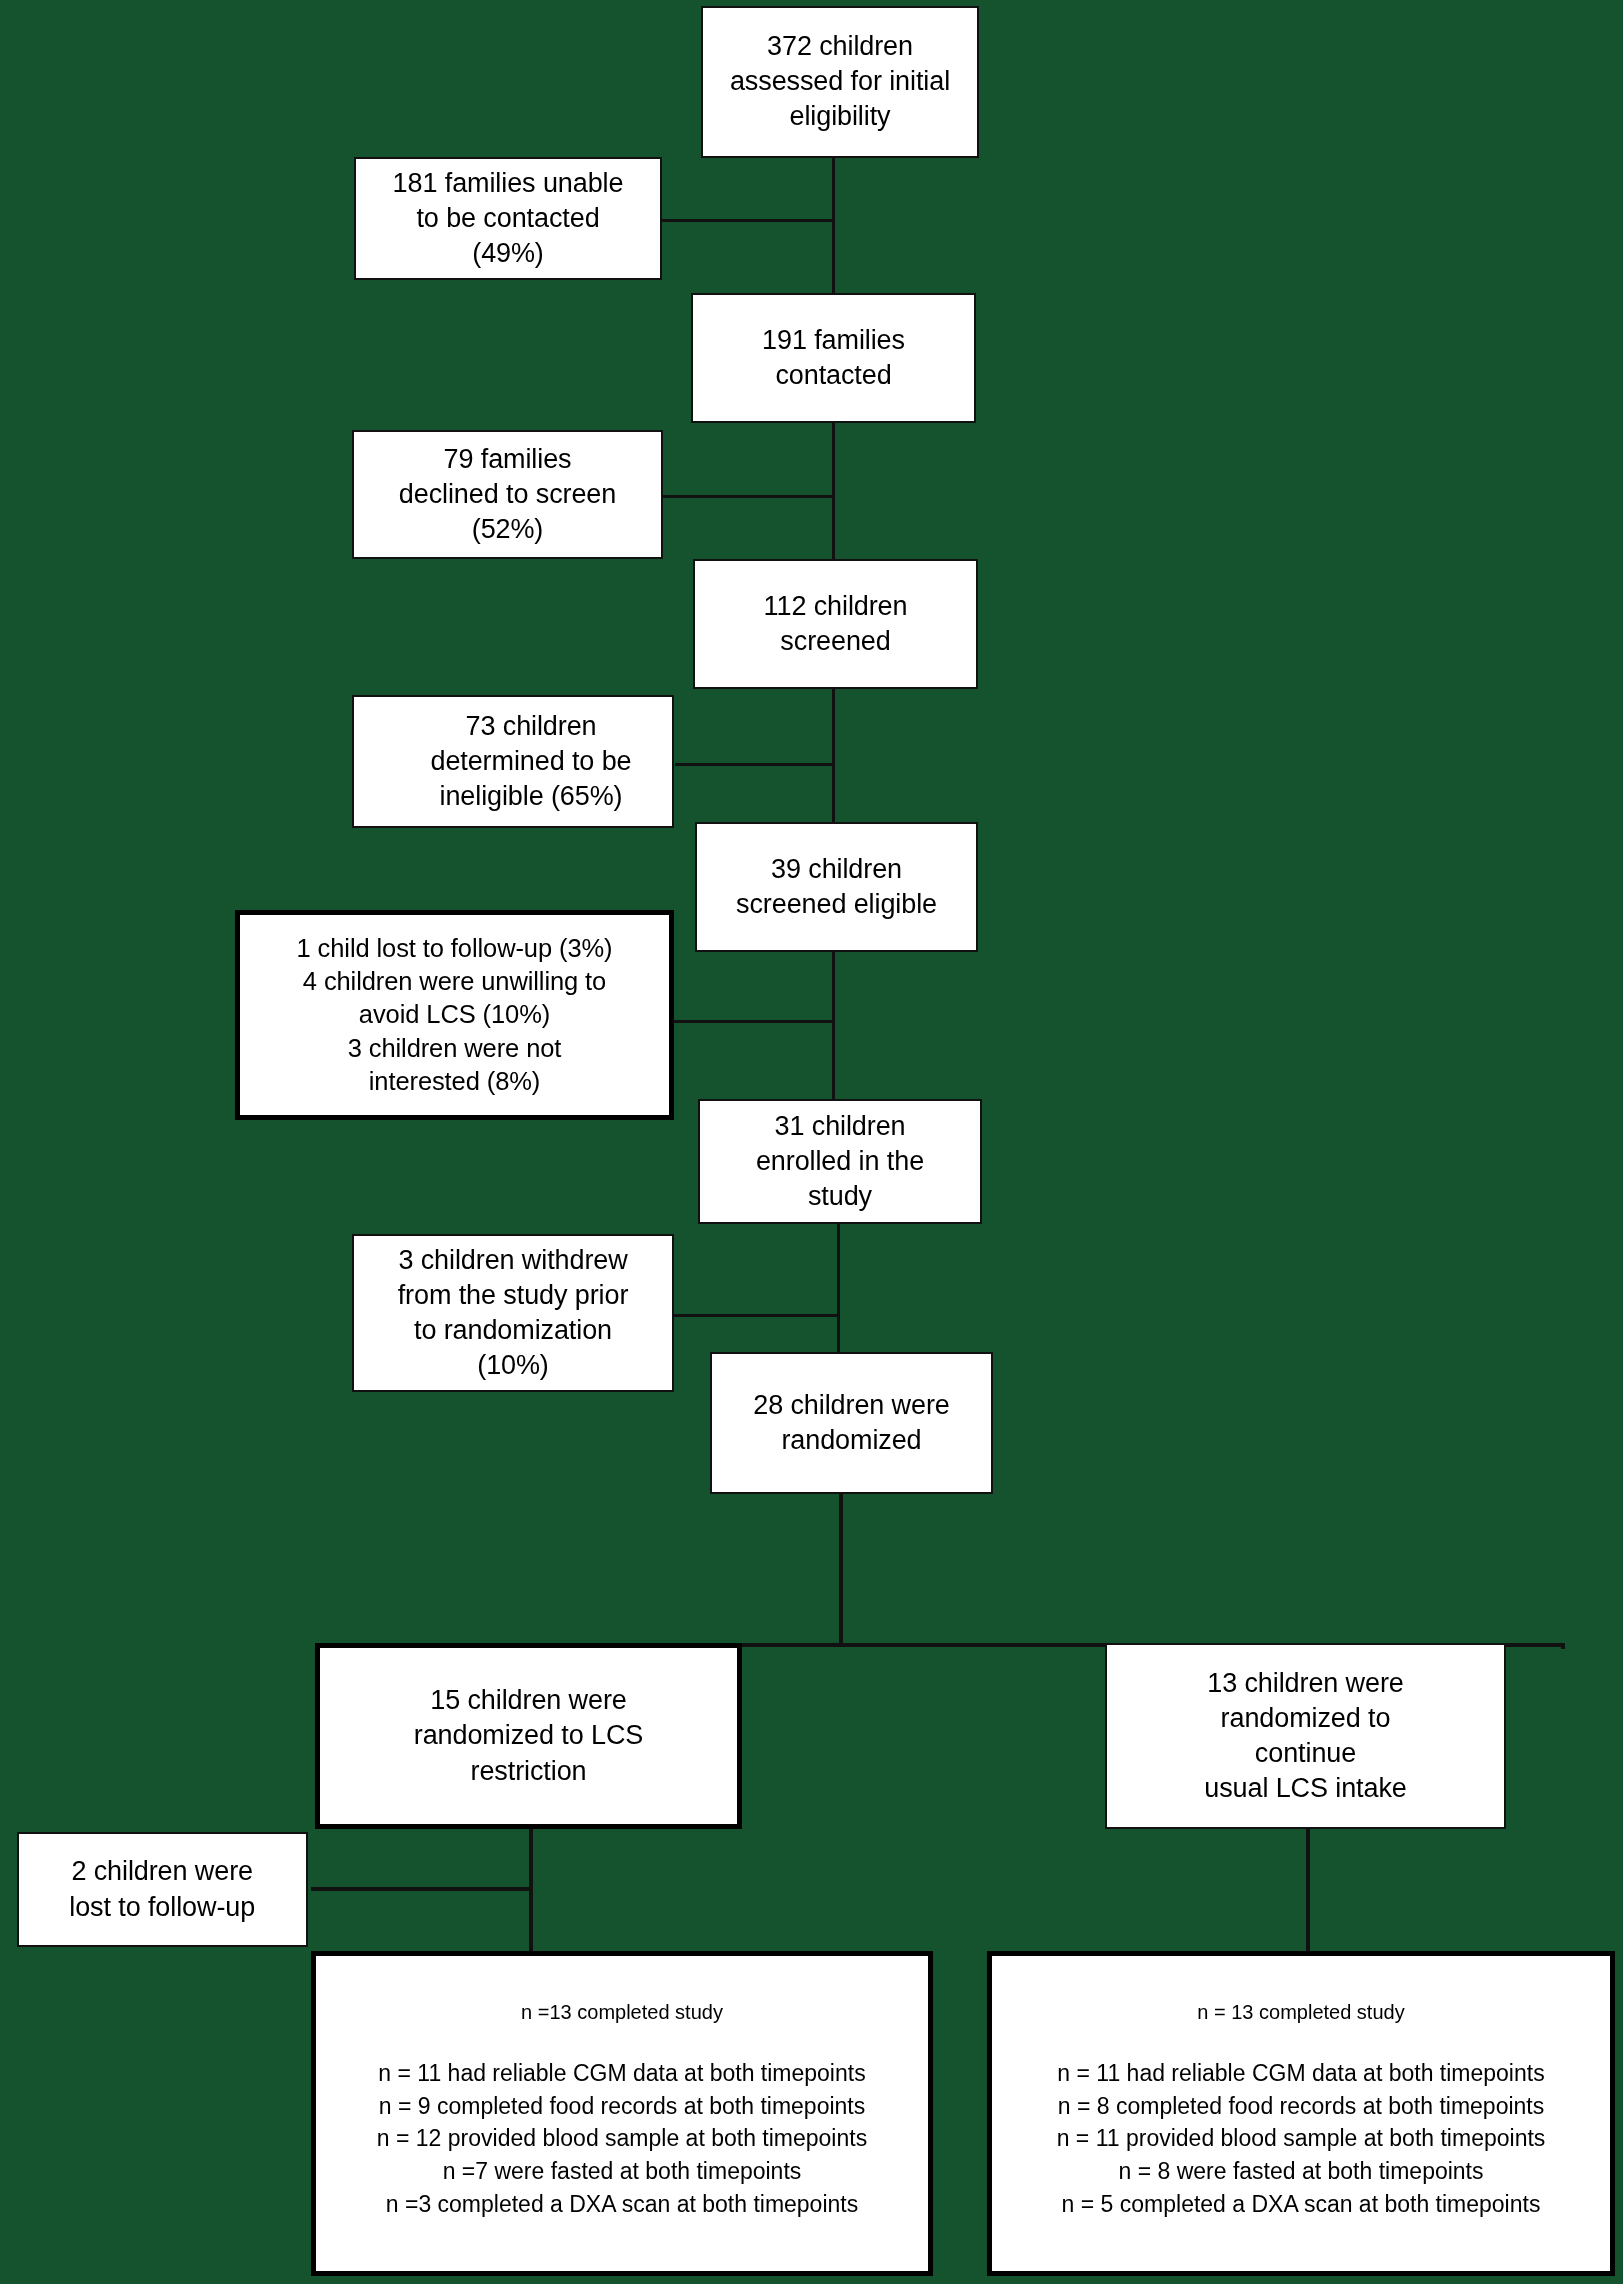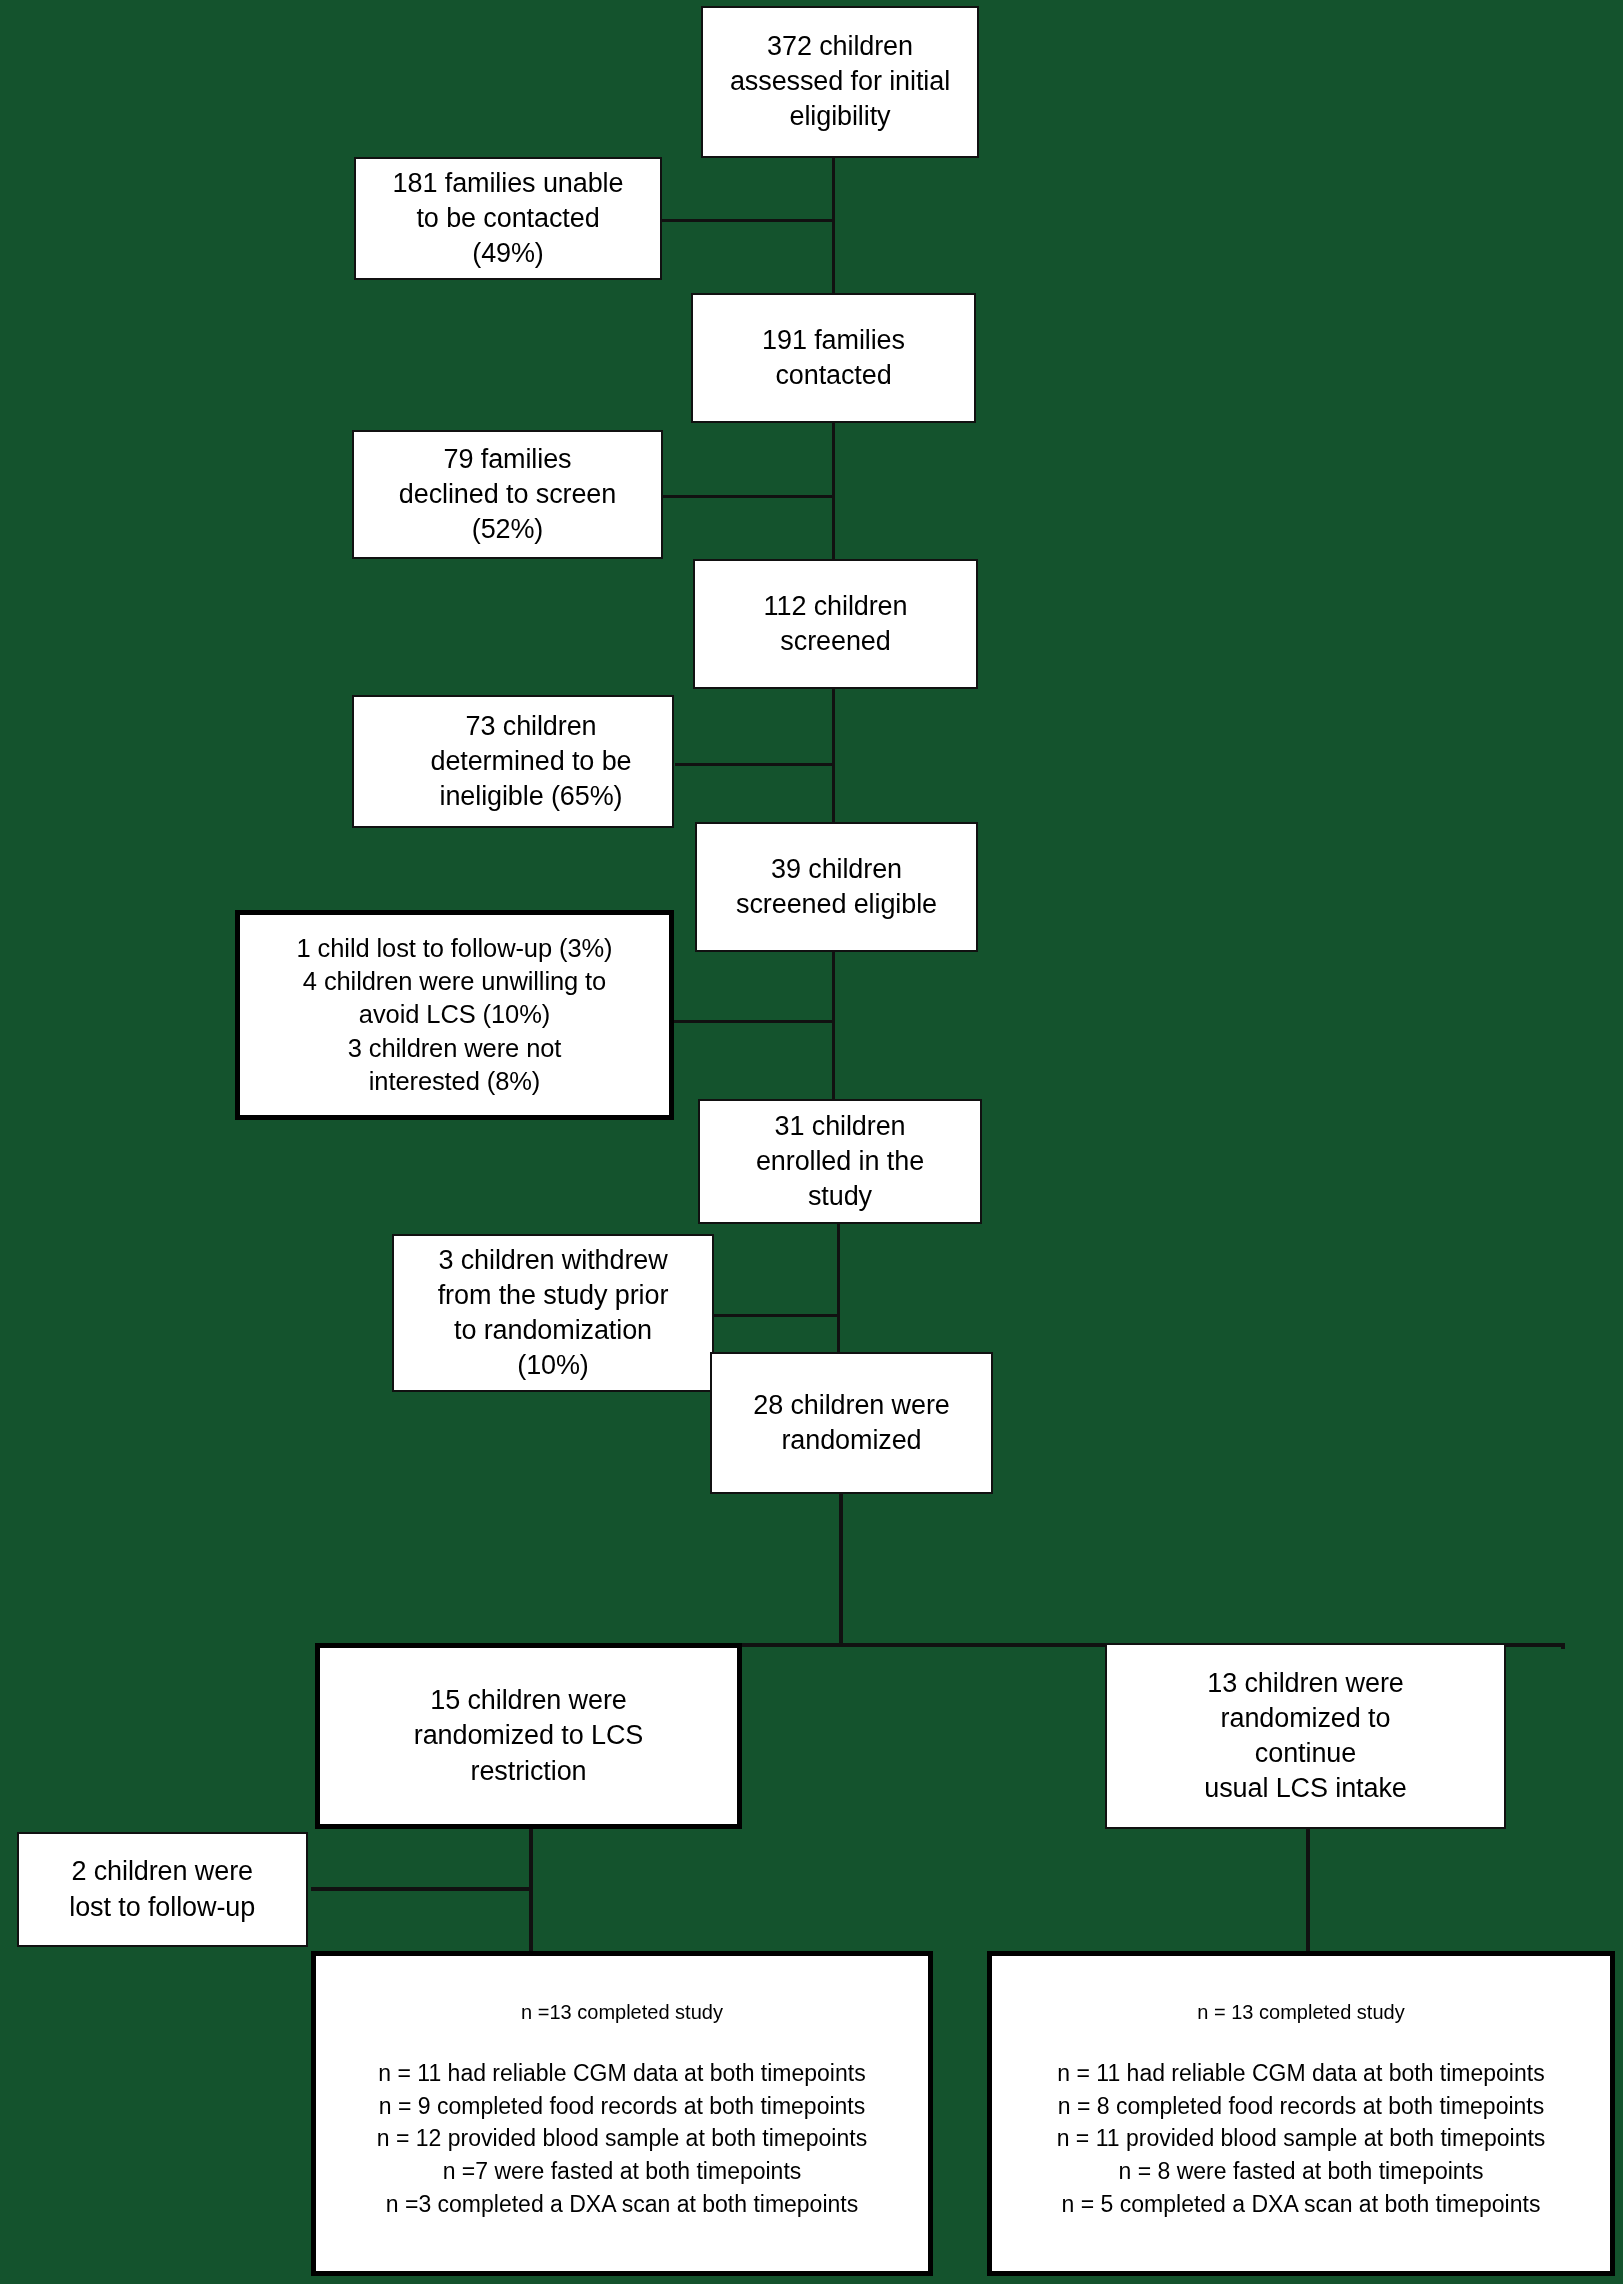--- a/index.html
+++ b/index.html
@@ -142,21 +142,21 @@
 3 children were not
 interested (8%)</span>
   </div>
 
   <div class="node" style="left:698px; top:1099px; width:284px; height:125px;">
     <span class="txt">31 children
 enrolled in the
 study</span>
   </div>
 
-  <div class="node" style="left:352px; top:1234px; width:322px; height:158px;margin-left:40px;">
+  <div class="node" style="left:352px; top:1234px; width:322px; height:158px;">
     <span class="txt">3 children withdrew
 from the study prior
 to randomization
 (10%)</span>
   </div>
 
   <div class="node" style="left:710px; top:1352px; width:283px; height:142px;">
     <span class="txt">28 children were
 randomized</span>
   </div>

